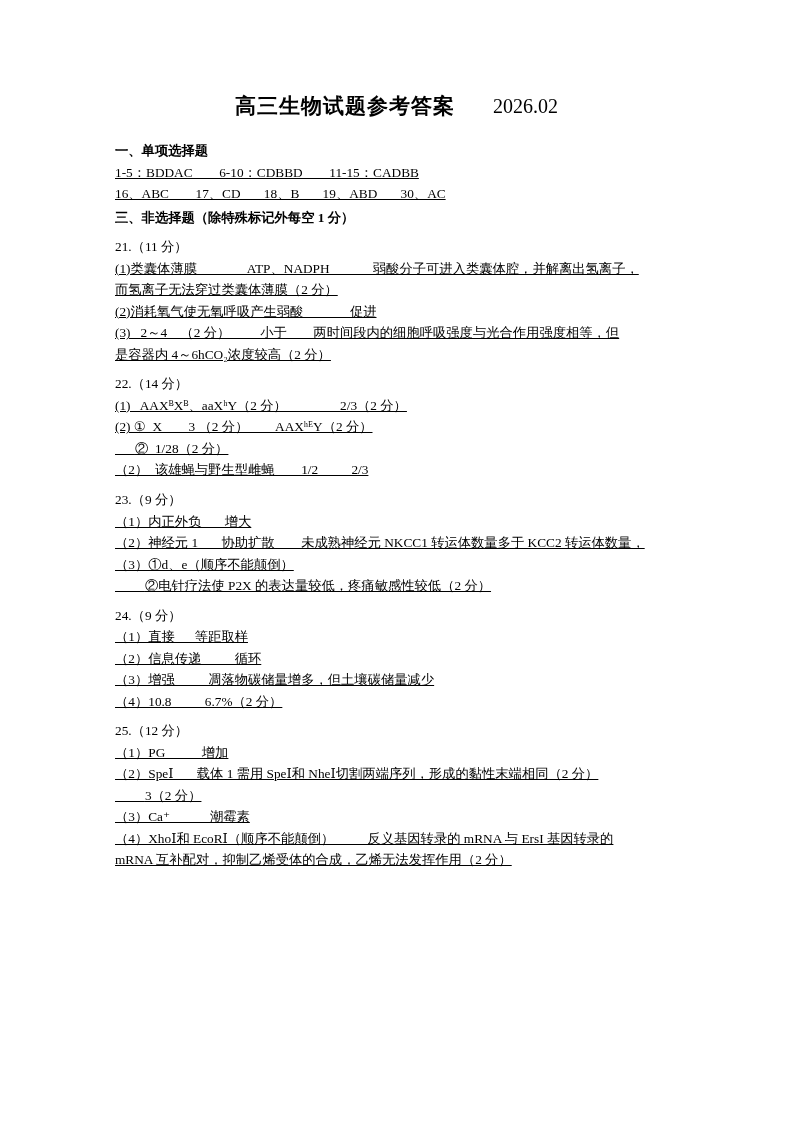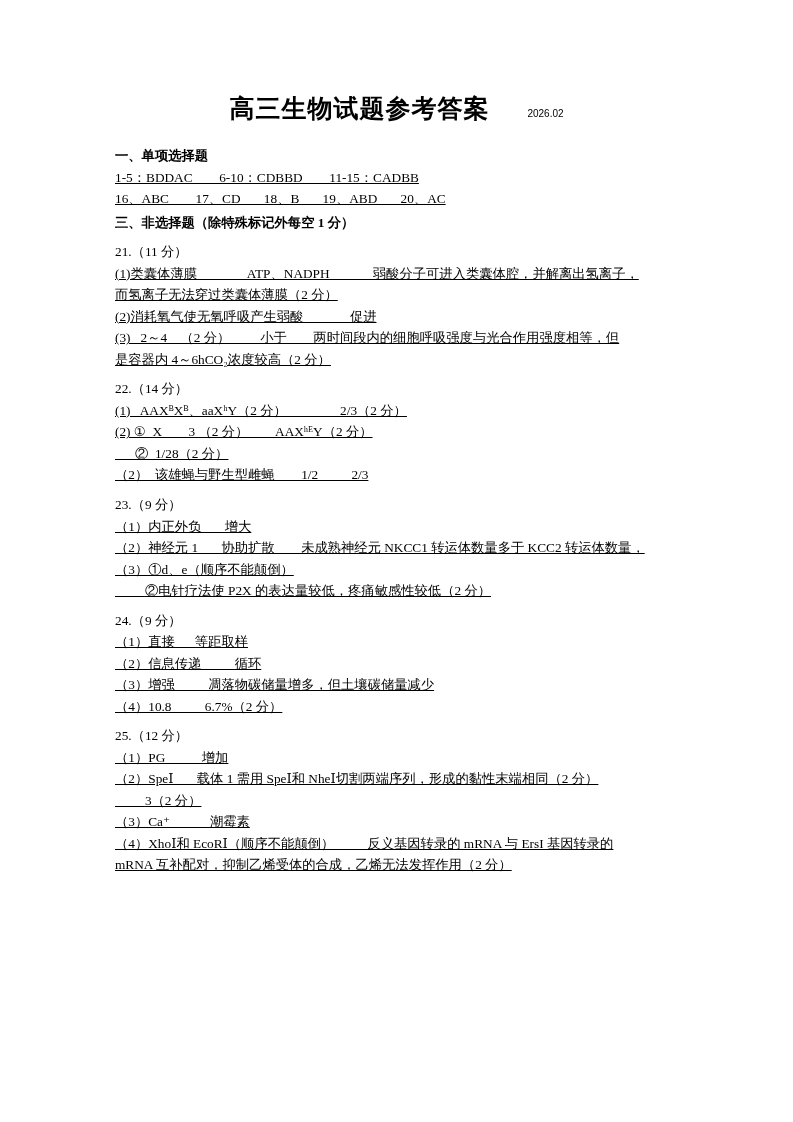--- a/index.html
+++ b/index.html
@@ -23,29 +23,29 @@
   }
   .title-row {
     display: flex;
     align-items: baseline;
     justify-content: center;
     margin-top: 92px;
     margin-bottom: 20px;
   }
   .doc-title {
     font-family: Liberation Sans, sans-serif;
-    font-size: 25px;
+    font-size: 21px;
     font-weight: bold;
     letter-spacing: 1px;
   }
   .doc-date {
-    font-size: 10px;
+    font-size: 20px;
     margin-left: 38px;
     font-weight: normal;
-    font-family: Liberation Sans, sans-serif;
+    font-family: Liberation Serif, serif;
   }
   .content {
     padding-left: 115px;
     padding-right: 110px;
     font-size: 13.3px;
     line-height: 1.62;
   }
   .sec-head {
     font-weight: bold;
     font-size: 13.3px;
@@ -72,21 +72,21 @@
   </div>
 
   <div class="content">
 
     <div>
       <div class="sec-head">一、单项选择题</div>
       <div class="line">1-5：BDDAC        6-10：CDBBD        11-15：CADBB</div>
     </div>
 
     <div>
-      <div class="line">16、ABC        17、CD       18、B       19、ABD       20、AC</div>
+      <div class="line">16、ABC        17、CD       18、B       19、ABD       30、AC</div>
     </div>
 
     <div>
       <div class="sec-head">三、非选择题（除特殊标记外每空 1 分）</div>
     </div>
 
     <div>
       <div class="q-head">21.（11 分）</div>
       <div class="line">(1)类囊体薄膜               ATP、NADPH             弱酸分子可进入类囊体腔，并解离出氢离子，</div>
       <div class="line">而氢离子无法穿过类囊体薄膜（2 分）</div>

